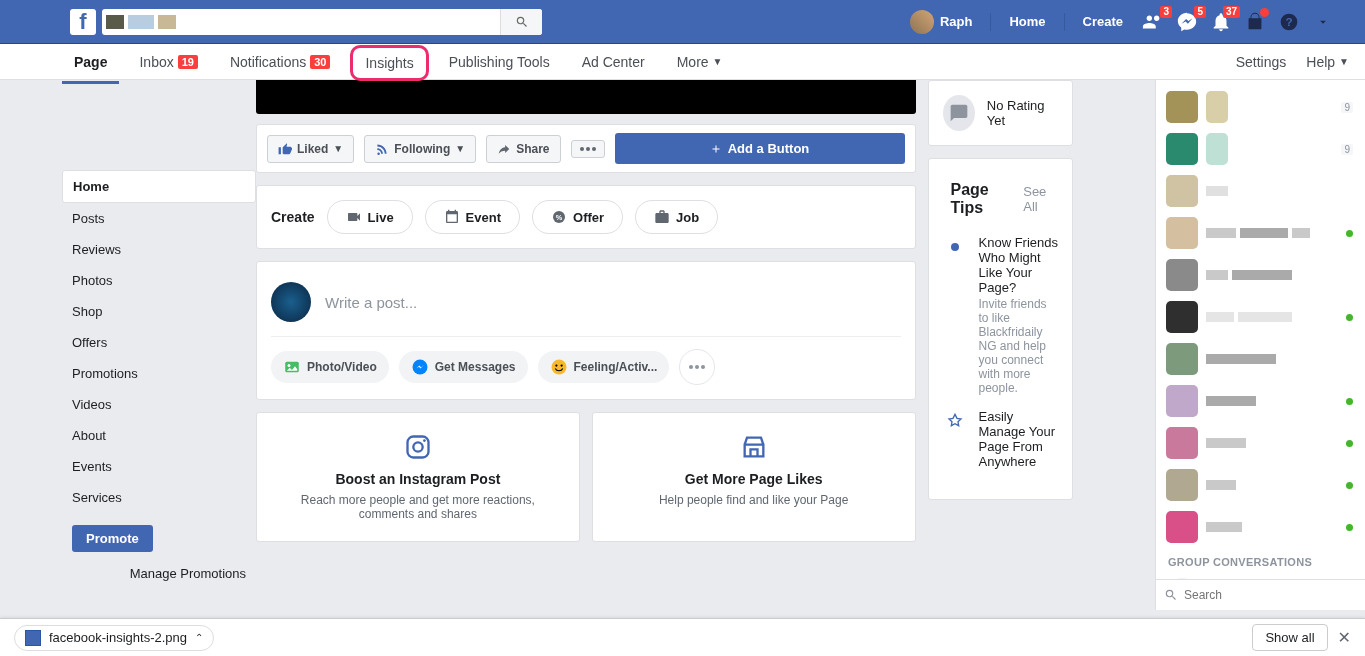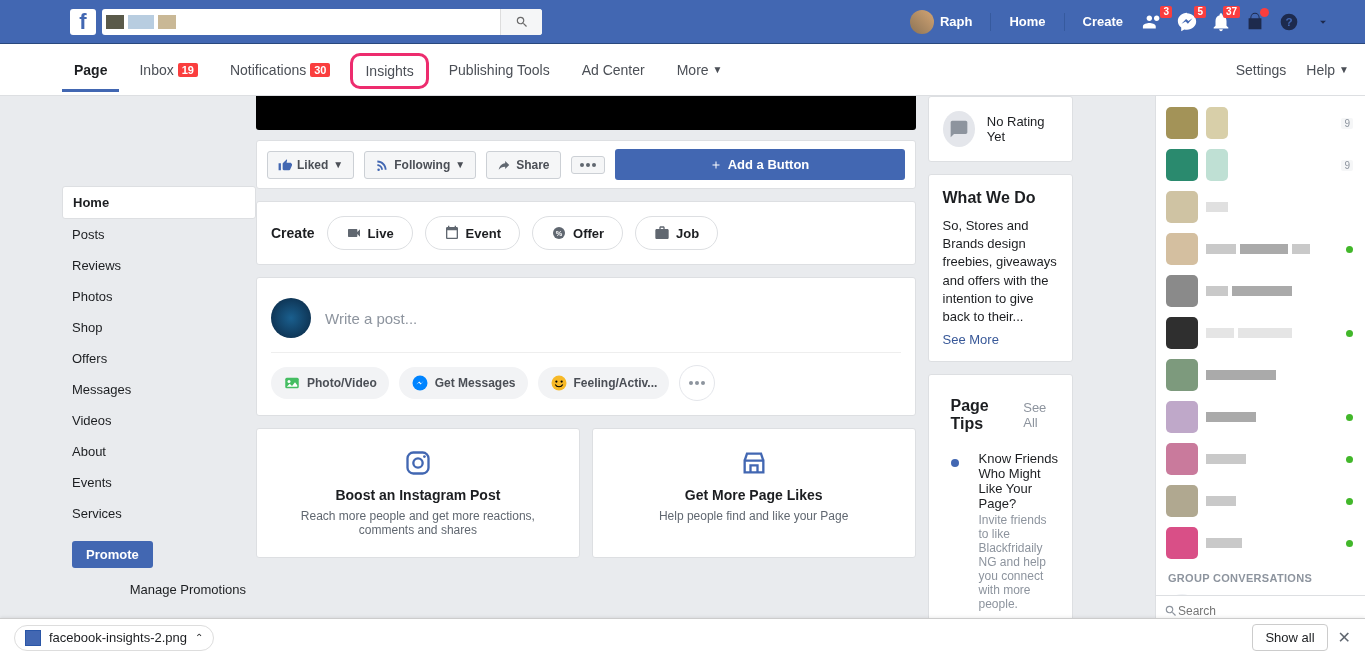--- a/index.html
+++ b/index.html
@@ -18,21 +18,21 @@
 .top-profile { display:flex; align-items:center; gap:6px;}
 .top-avatar { width:24px;height:24px;border-radius:50%;background:linear-gradient(45deg,#8b7355,#d4a574);}
 .top-divider{width:1px;height:18px;background:#365a9e;}
 .icon-cluster{display:flex;align-items:center;gap:10px;}
 .top-icon{position:relative;width:24px;height:24px;display:flex;align-items:center;justify-content:center;cursor:pointer;}
 .top-icon svg{fill:#fff;}
 .badge{position:absolute;top:-4px;right:-7px;background:#fa3e3e;color:#fff;font-size:10px;font-weight:bold;padding:1px 3px;border-radius:2px;line-height:1;}
 .badge-dot{position:absolute;top:-2px;right:-2px;width:9px;height:9px;border-radius:50%;background:#fa3e3e;}
 
 
-.pagenav { background: #fff; border-bottom: 1px solid #dddfe2; height: 52px; display: flex; align-items: center; padding: 0 16px 0 62px; }
+.pagenav { background: #fff; border-bottom: 1px solid #dddfe2; height: 36px; display: flex; align-items: center; padding: 0 16px 0 62px; }
 .pagenav-left { display: flex; align-items: center; gap: 8px; }
 .pagenav-item { position:relative; padding: 0 12px; height:43px; display:flex; align-items:center; font-size: 14px; color: #4b4f56; cursor: pointer; gap:4px;}
 .pagenav-item.active { font-weight: 600; color:#1c1e21;}
 .pagenav-item.active::after{content:'';position:absolute;bottom:-1px;left:0;right:0;height:3px;background:#4267b2;}
 .pagenav-item.highlight { border: 3px solid #ed2c6e; border-radius: 10px; height:36px; margin-top:2px;}
 .count-badge { background: #fa3e3e; color: #fff; font-size: 11px; padding: 1px 4px; border-radius: 2px; font-weight:bold;}
 .pagenav-right { margin-left: auto; display: flex; align-items: center; gap: 20px; }
 
 
 .main { display: flex; height: calc(656px - 44px - 44px - 38px); }
@@ -89,21 +89,21 @@
 .contact-row{display:flex;align-items:center;gap:8px;padding:5px 2px;position:relative;}
 .contact-avatar{width:32px;height:32px;border-radius:5px;flex-shrink:0;}
 .contact-bars{display:flex;gap:4px;flex:1;}
 .contact-bars span{height:10px;background:#c9c9c9;}
 .online-dot{width:7px;height:7px;border-radius:50%;background:#42b72a;position:absolute;right:4px;}
 .ticker{position:absolute;right:4px;font-size:10px;color:#8d949e;background:#f5f6f7;padding:0 3px;border-radius:2px;}
 .group-header{font-size:11px;font-weight:600;color:#8d949e;padding:8px 4px 4px;letter-spacing:0.3px;}
 .create-group{display:flex;align-items:center;gap:8px;padding:6px 2px;cursor:pointer;}
 .cg-icon{width:32px;height:32px;border-radius:50%;background:#f0f2f5;display:flex;align-items:center;justify-content:center;}
 .chat-bottom{border-top:1px solid #dddfe2;display:flex;align-items:center;padding:6px 8px;gap:8px;}
-.chat-search{flex:1;display:flex;align-items:flex-end;gap:0;}
+.chat-search{flex:1;display:flex;align-items:flex-end;gap:6px;}
 .chat-search input{border:none;outline:none;font-size:12px;flex:1;}
 .chat-btn{width:18px;height:18px;cursor:pointer;opacity:0.6;}
 
 
 .dl-bar{position:fixed;bottom:0;left:0;right:0;height:38px;background:#fff;border-top:1px solid #ccc;display:flex;align-items:center;padding:0 14px;box-shadow:0 -1px 3px rgba(0,0,0,0.08);}
 .dl-item{display:flex;align-items:center;gap:8px;border:1px solid #ddd;padding:4px 10px;border-radius:14px;font-size:13px;cursor:pointer;}
 .dl-thumb{width:16px;height:16px;background:#4267b2;border:1px solid #2a56a7;}
 .show-all{margin-left:auto;border:1px solid #ccc;padding:5px 12px;border-radius:4px;font-size:13px;cursor:pointer;margin-right:10px;}
 .dl-close{cursor:pointer;font-size:16px;color:#606770;}
 
@@ -218,21 +218,21 @@
 <div class="main">
 
   <div class="leftcol">
     <div class="sidebar-list">
       <div class="sidebar-item active">Home</div>
       <div class="sidebar-item">Posts</div>
       <div class="sidebar-item">Reviews</div>
       <div class="sidebar-item">Photos</div>
       <div class="sidebar-item">Shop</div>
       <div class="sidebar-item">Offers</div>
-      <div class="sidebar-item">Messages</div>
+      <div class="sidebar-item">Promotions</div>
       <div class="sidebar-item">Videos</div>
       <div class="sidebar-item">About</div>
       <div class="sidebar-item">Events</div>
       <div class="sidebar-item">Services</div>
     </div>
     <button class="promote-btn">Promote</button>
     <div class="manage-link">Manage Promotions</div>
   </div>
 
   <div class="midcol">
@@ -370,25 +370,20 @@
         <div class="side-rating">
           <div class="rating-icon">
             <svg width="20" height="20" viewBox="0 0 24 24">
                 <path fill="#8d949e" d="M20 2H4c-1.1 0-2 .9-2 2v18l4-4h14c1.1 0 2-.9 2-2V4c0-1.1-.9-2-2-2z"></path>
               </svg>
           </div>
           <span style="font-size:13px;">No Rating Yet</span>
         </div>
       </div>
 
-      <div class="side-card">
-        <div class="side-h">What We Do</div>
-        <div class="side-body">So, Stores and Brands design freebies, giveaways and offers with the intention to give back to their...</div>
-        <span class="see-more">See More</span>
-      </div>
 
       <div class="side-card">
         <div class="tips-head">
           <span class="side-h" style="margin:8px;">Page Tips</span>
           <span class="see-all">See All</span>
         </div>
         <div class="tip-item">
           <div class="tip-icon">
               <svg width="16" height="16" viewBox="0 0 24 24">
                 <circle cx="12" cy="12" r="6" fill="#4267b2"></circle>

